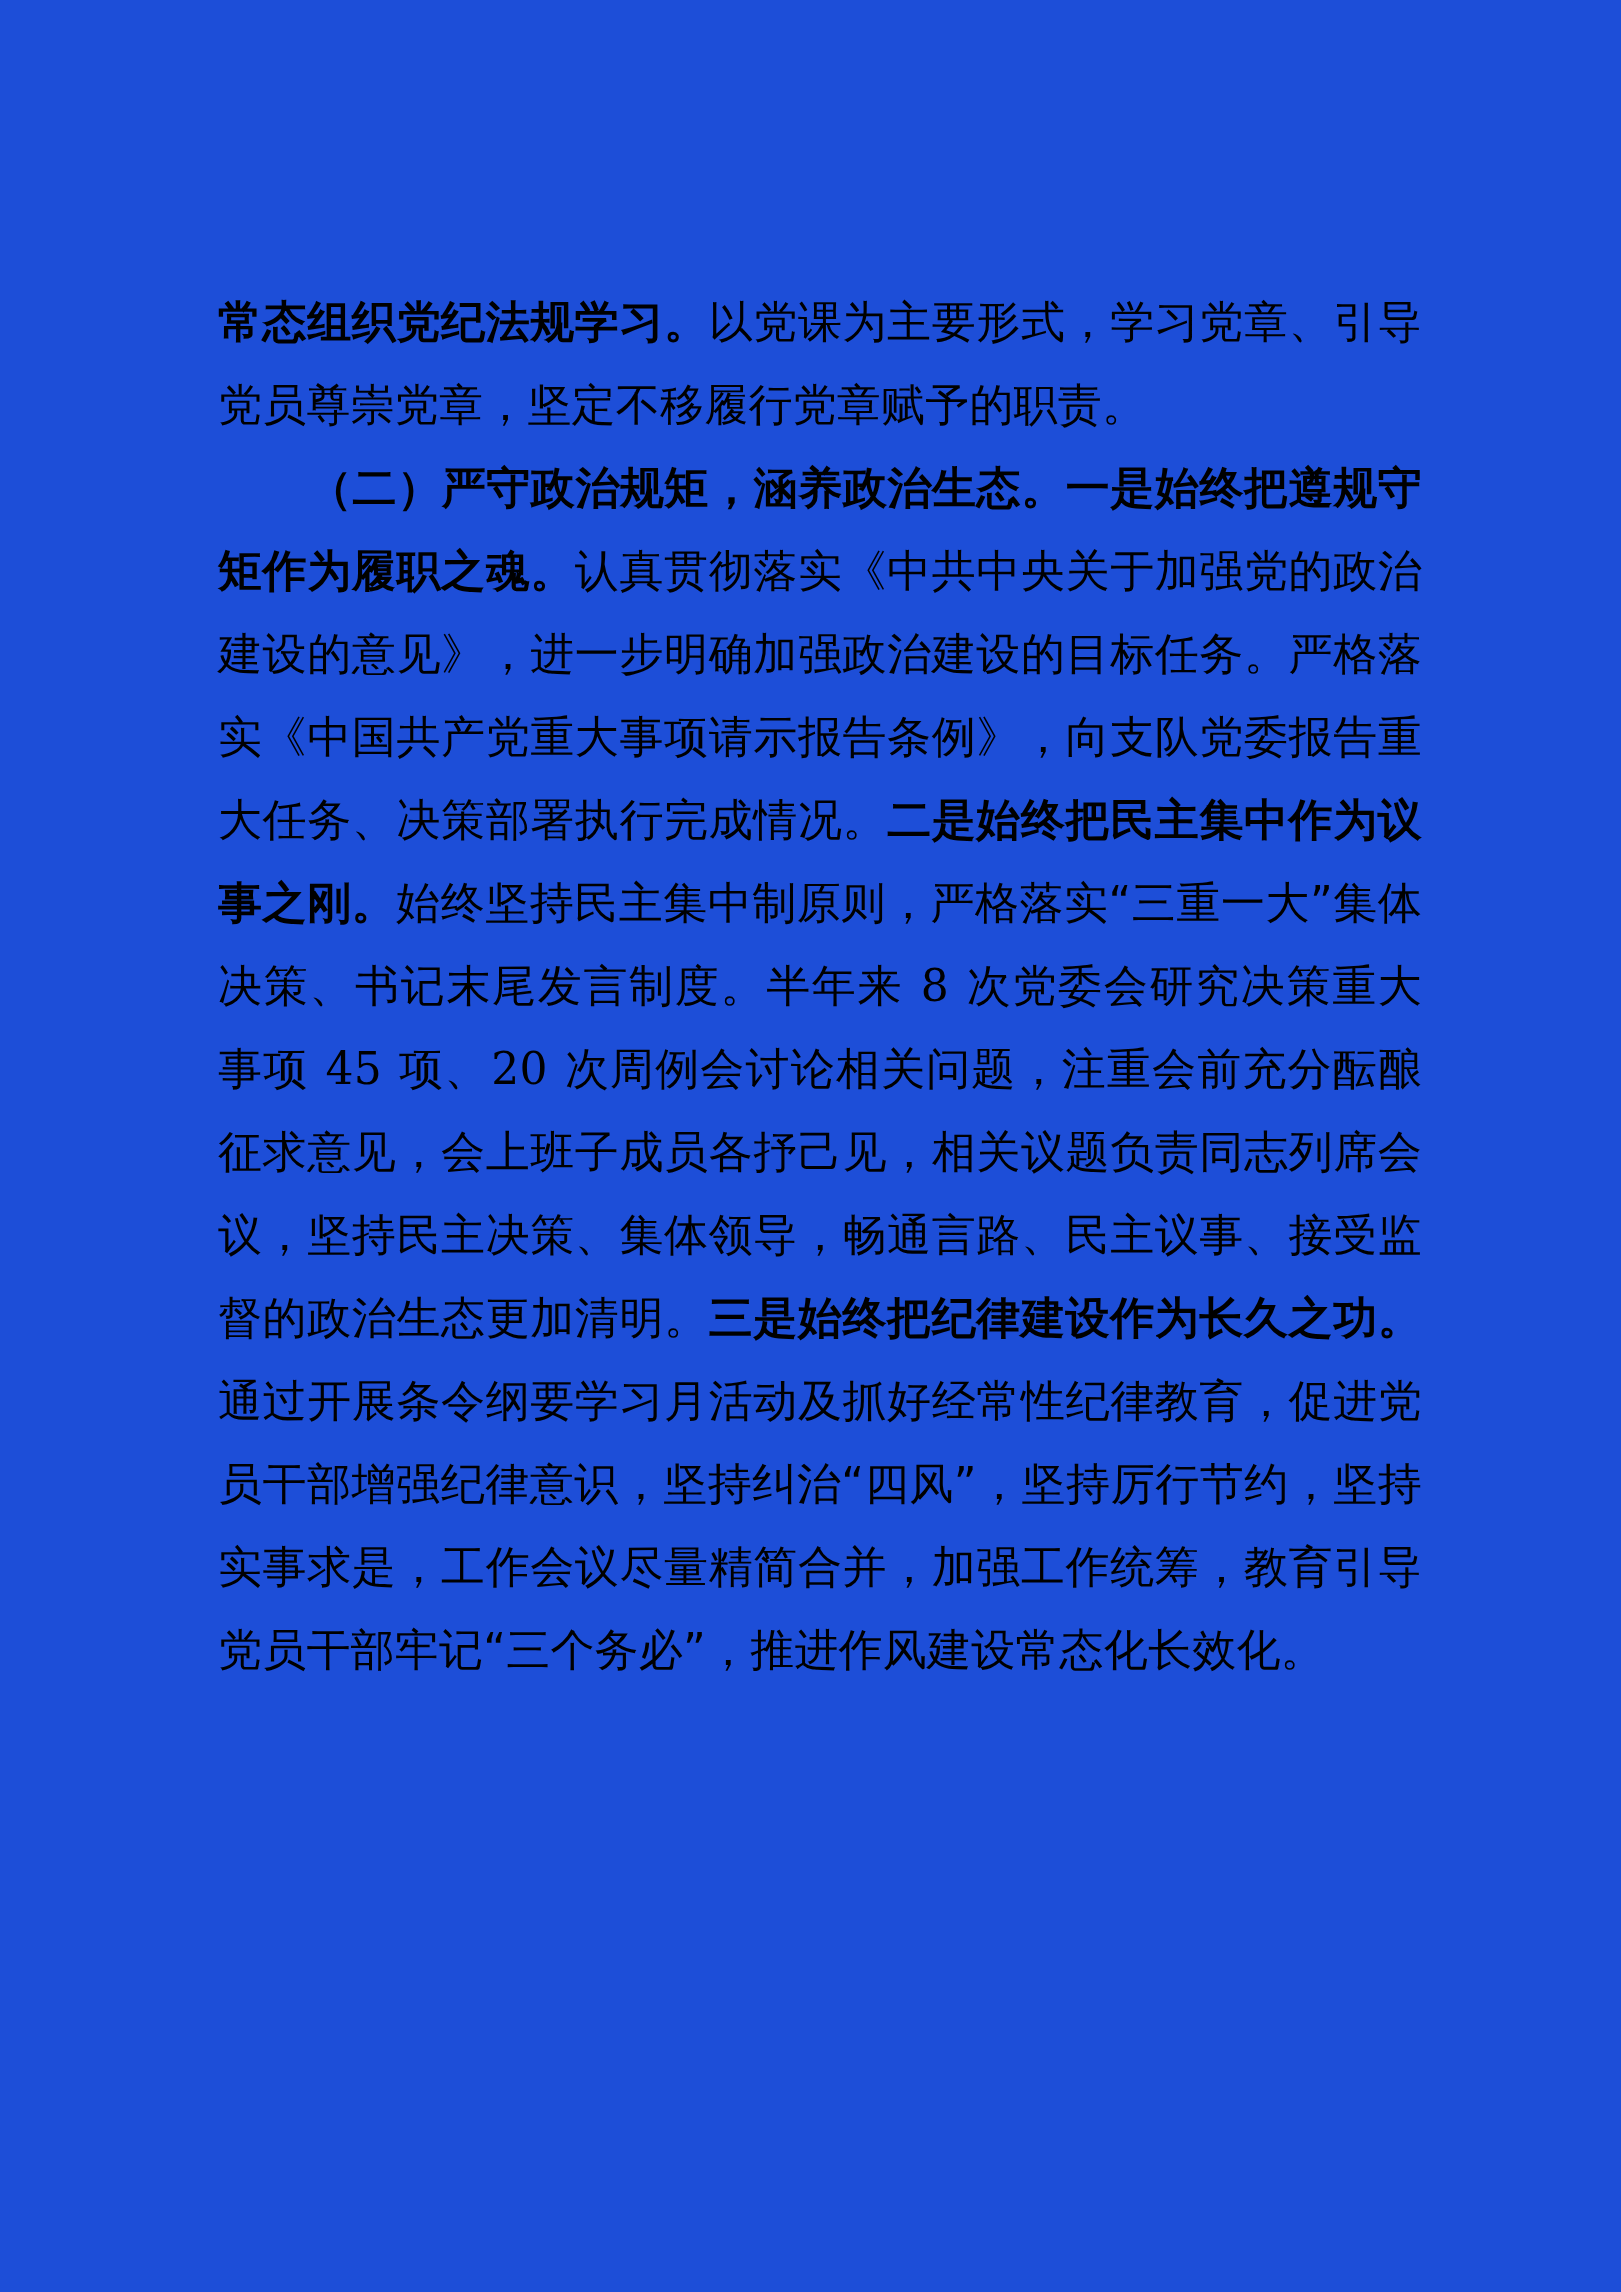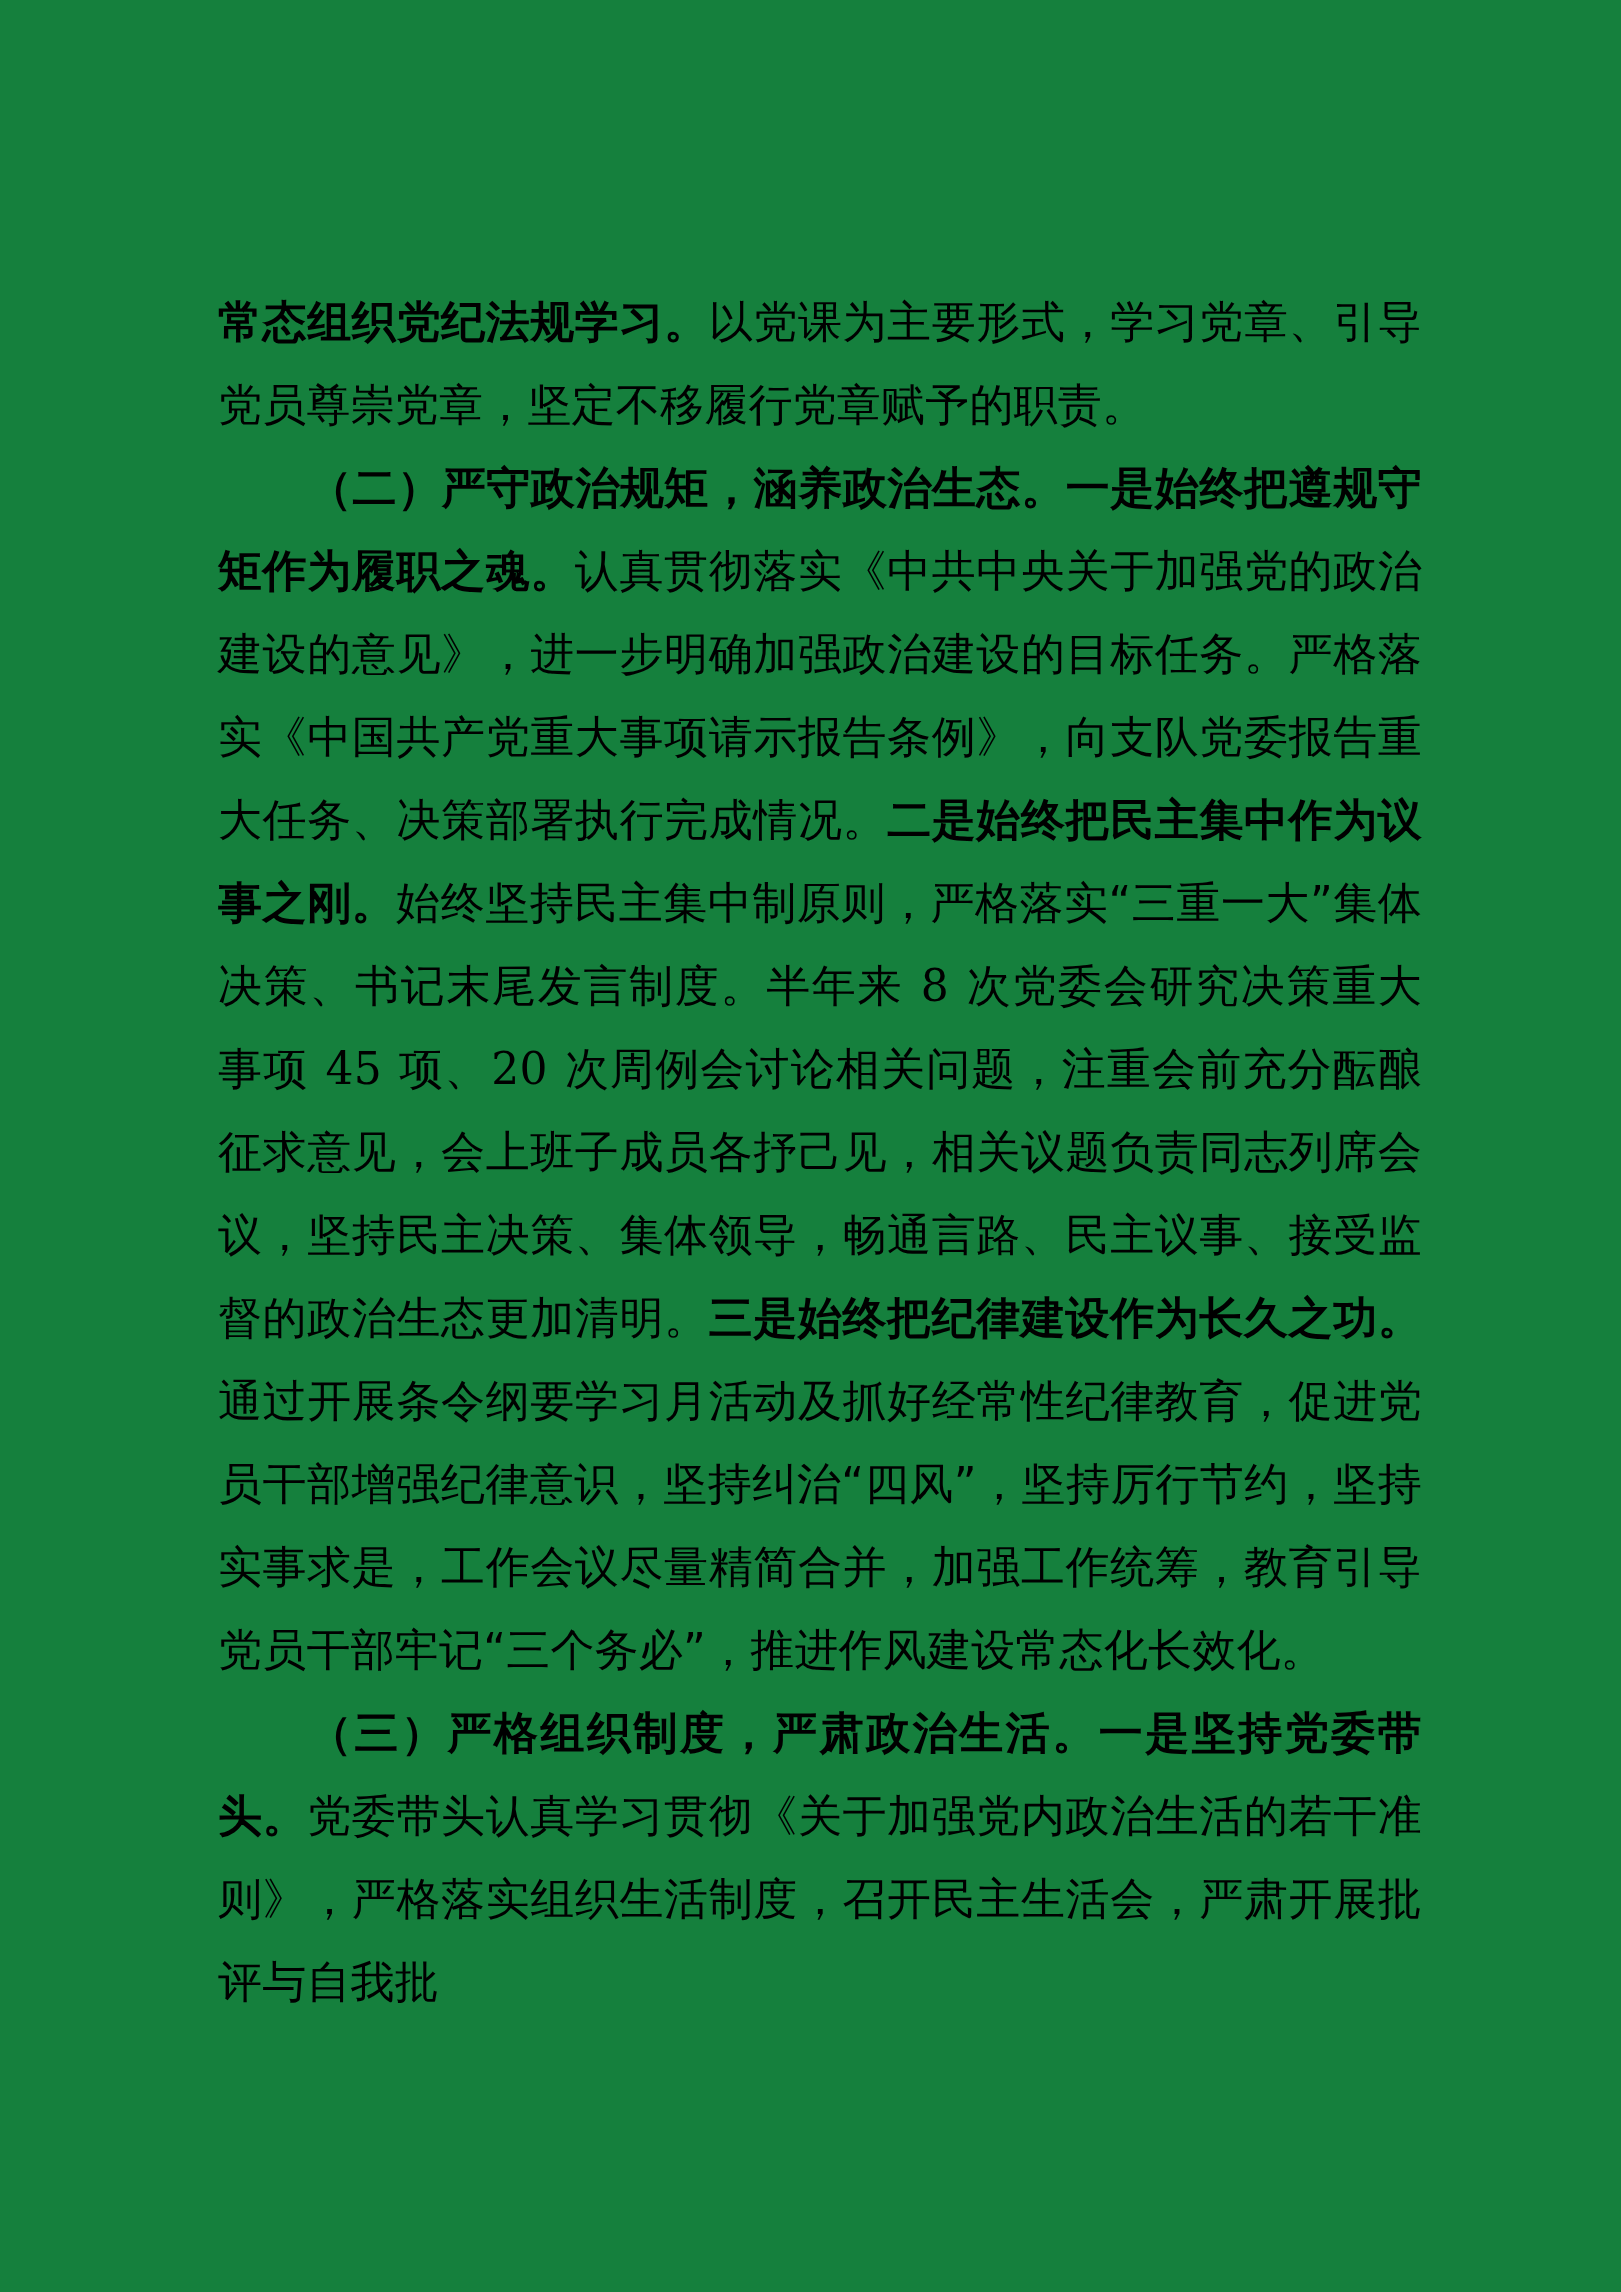--- a/index.html
+++ b/index.html
@@ -46,20 +46,19 @@
   }
   .num {
     font-family: "DejaVu Serif", "Liberation Serif", serif;
     font-weight: 400;
     padding: 0 2px;
   }
 </style>
 </head>
 <body>
 
-<div class="page" style="background: #15803d;">
+<div class="page" style="background: #1d4ed8;">
   <div class="text-body" style="color: rgb(0, 0, 0);">
     <p class="para" id="p1"><span class="b">常态组织党纪法规学习。</span><span class="">以党课为主要形式，学习党章、引导党员尊崇党章，坚定不移履行党章赋予的职责。</span></p>
     <p class="para indent" id="p2"><span class="b">（二）严守政治规矩，涵养政治生态。一是始终把遵规守矩作为履职之魂。</span><span class="">认真贯彻落实《中共中央关于加强党的政治建设的意见》，进一步明确加强政治建设的目标任务。严格落实《中国共产党重大事项请示报告条例》，向支队党委报告重大任务、决策部署执行完成情况。</span><span class="b">二是始终把民主集中作为议事之刚。</span><span class="">始终坚持民主集中制原则，严格落实“三重一大”集体决策、书记末尾发言制度。半年来</span><span class="num"> 8 </span><span class="">次党委会研究决策重大事项</span><span class="num"> 45 </span><span class="">项、</span><span class="num">20 </span><span class="">次周例会讨论相关问题，注重会前充分酝酿征求意见，会上班子成员各抒己见，相关议题负责同志列席会议，坚持民主决策、集体领导，畅通言路、民主议事、接受监督的政治生态更加清明。</span><span class="b">三是始终把纪律建设作为长久之功。</span><span class="">通过开展条令纲要学习月活动及抓好经常性纪律教育，促进党员干部增强纪律意识，坚持纠治“四风”，坚持厉行节约，坚持实事求是，工作会议尽量精简合并，加强工作统筹，教育引导党员干部牢记“三个务必”，推进作风建设常态化长效化。</span></p>
-    <p class="para indent" id="p3"><span class="b">（三）严格组织制度，严肃政治生活。一是坚持党委带头。</span><span class="">党委带头认真学习贯彻《关于加强党内政治生活的若干准则》，严格落实组织生活制度，召开民主生活会，严肃开展批评与自我批</span></p>
   </div>
 </div>
 
 
 </body></html>

